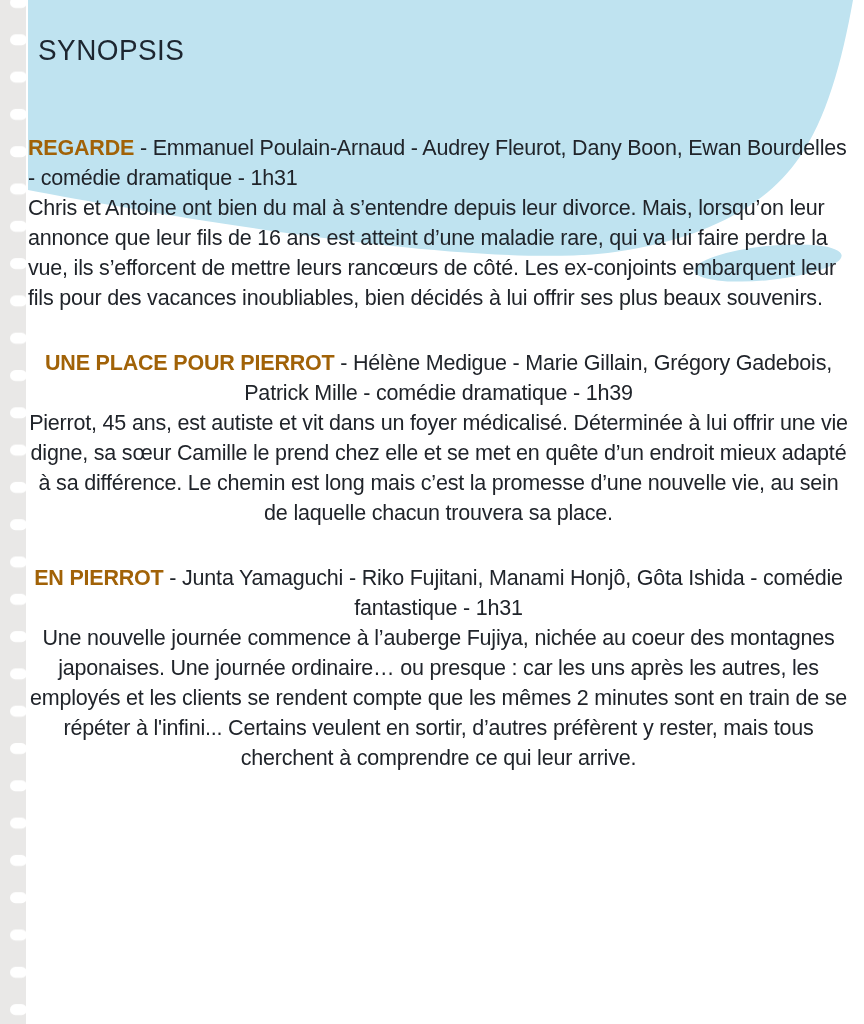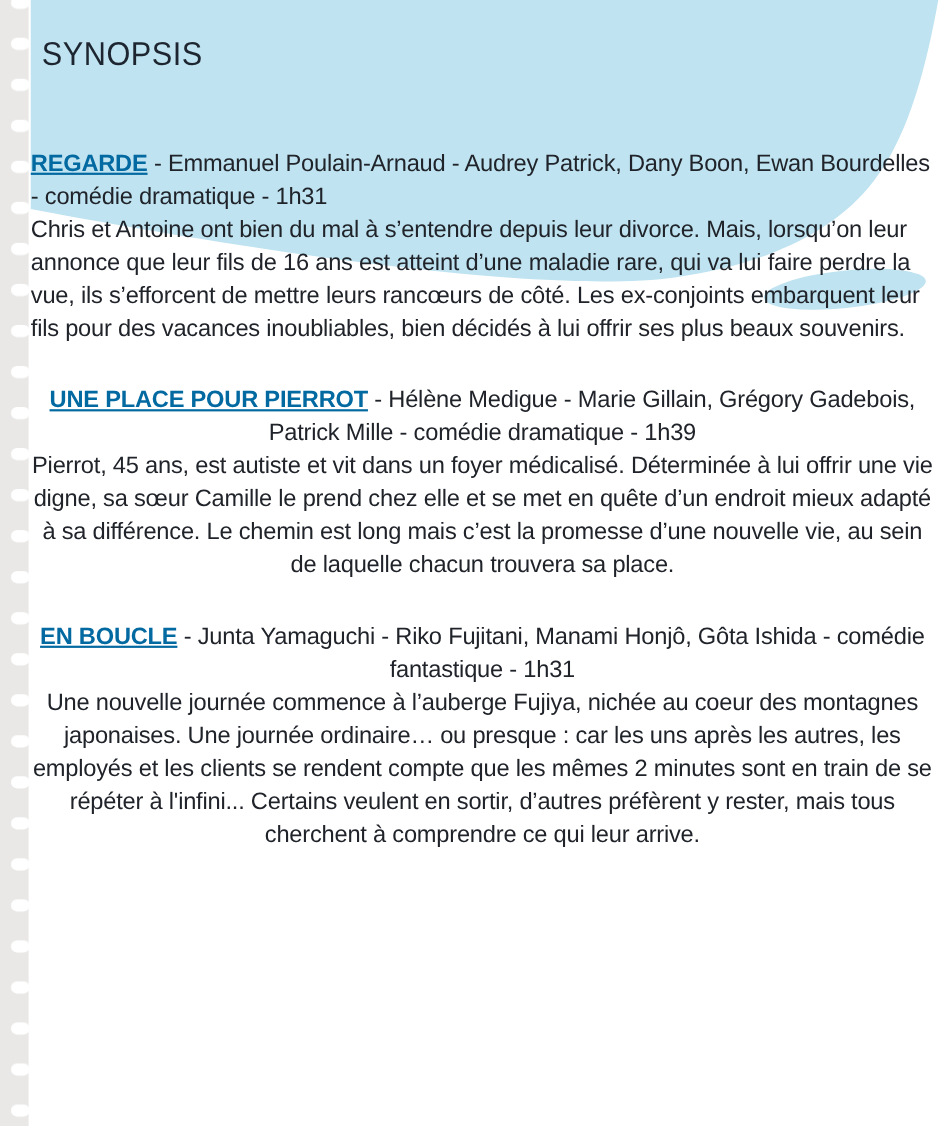--- a/index.html
+++ b/index.html
@@ -32,21 +32,21 @@
   }
   .film { margin: 0; }
   .film + .film { margin-top: 35px; text-align: center; }
   .film p {
     margin: 0;
     font-size: 21.5px;
     line-height: 30px;
     letter-spacing: -0.2px;
     color: #20242a;
   }
-  .ftitle { font-weight: bold; color: #0369a1; text-decoration: underline; }
+  .ftitle { font-weight: bold; color: #a16207; }
 </style>
 </head>
 <body>
 
 <div class="page">
 
   <svg class="blob-svg" width="864" height="300" viewBox="0 0 864 300" aria-hidden="true">
     <path fill="#bfe3f0" d="M28,0 L853,0
          C842,62 826,120 799,158
          C765,208 700,240 615,252
@@ -63,28 +63,28 @@
     </defs>
     <rect x="0" y="0" width="26" height="1024" fill="#e9e8e7"></rect>
     <rect x="0" y="0" width="28" height="1024" fill="url(#sprockets)"></rect>
   </svg>
 
   <h1 class="page-title">SYNOPSIS</h1>
 
   <main class="films">
 
     <article class="film">
-      <p><span class="ftitle">REGARDE</span><span> - Emmanuel Poulain-Arnaud - Audrey Patrick, Dany Boon, Ewan Bourdelles - comédie dramatique - 1h31</span></p>
+      <p><span class="ftitle">REGARDE</span><span> - Emmanuel Poulain-Arnaud - Audrey Fleurot, Dany Boon, Ewan Bourdelles - comédie dramatique - 1h31</span></p>
       <p>Chris et Antoine ont bien du mal à s’entendre depuis leur divorce. Mais, lorsqu’on leur annonce que leur fils de 16 ans est atteint d’une maladie rare, qui va lui faire perdre la vue, ils s’efforcent de mettre leurs rancœurs de côté. Les ex-conjoints embarquent leur fils pour des vacances inoubliables, bien décidés à lui offrir ses plus beaux souvenirs.</p>
     </article>
 
     <article class="film">
       <p><span class="ftitle">UNE PLACE POUR PIERROT</span><span> - Hélène Medigue - Marie Gillain, Grégory Gadebois, Patrick Mille - comédie dramatique - 1h39</span></p>
       <p>Pierrot, 45 ans, est autiste et vit dans un foyer médicalisé. Déterminée à lui offrir une vie digne, sa sœur Camille le prend chez elle et se met en quête d’un endroit mieux adapté à sa différence. Le chemin est long mais c’est la promesse d’une nouvelle vie, au sein de laquelle chacun trouvera sa place.</p>
     </article>
 
     <article class="film">
-      <p><span class="ftitle">EN BOUCLE</span><span> - Junta Yamaguchi - Riko Fujitani, Manami Honjô, Gôta Ishida - comédie fantastique - 1h31</span></p>
+      <p><span class="ftitle">EN PIERROT</span><span> - Junta Yamaguchi - Riko Fujitani, Manami Honjô, Gôta Ishida - comédie fantastique - 1h31</span></p>
       <p>Une nouvelle journée commence à l’auberge Fujiya, nichée au coeur des montagnes japonaises. Une journée ordinaire… ou presque : car les uns après les autres, les employés et les clients se rendent compte que les mêmes 2 minutes sont en train de se répéter à l'infini... Certains veulent en sortir, d’autres préfèrent y rester, mais tous cherchent à comprendre ce qui leur arrive.</p>
     </article>
 
   </main>
 </div>
 
 </body></html>

